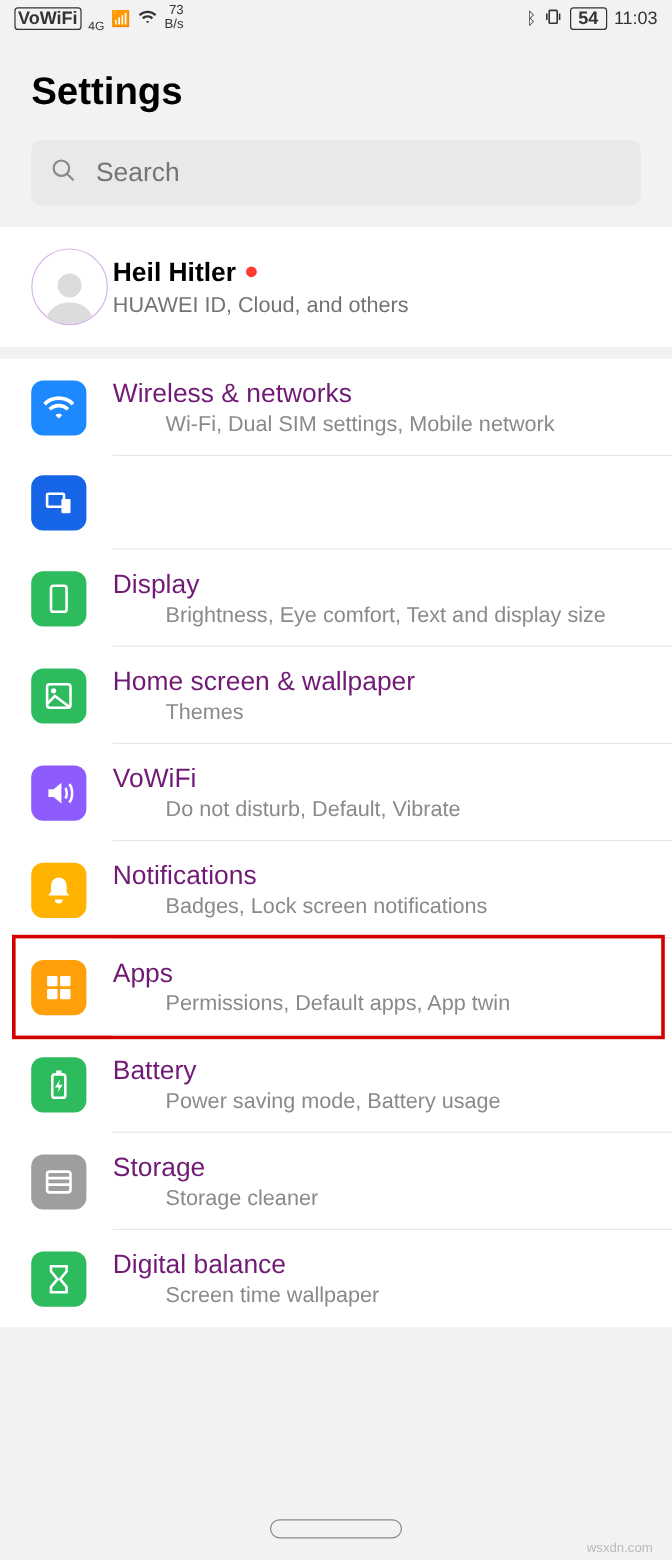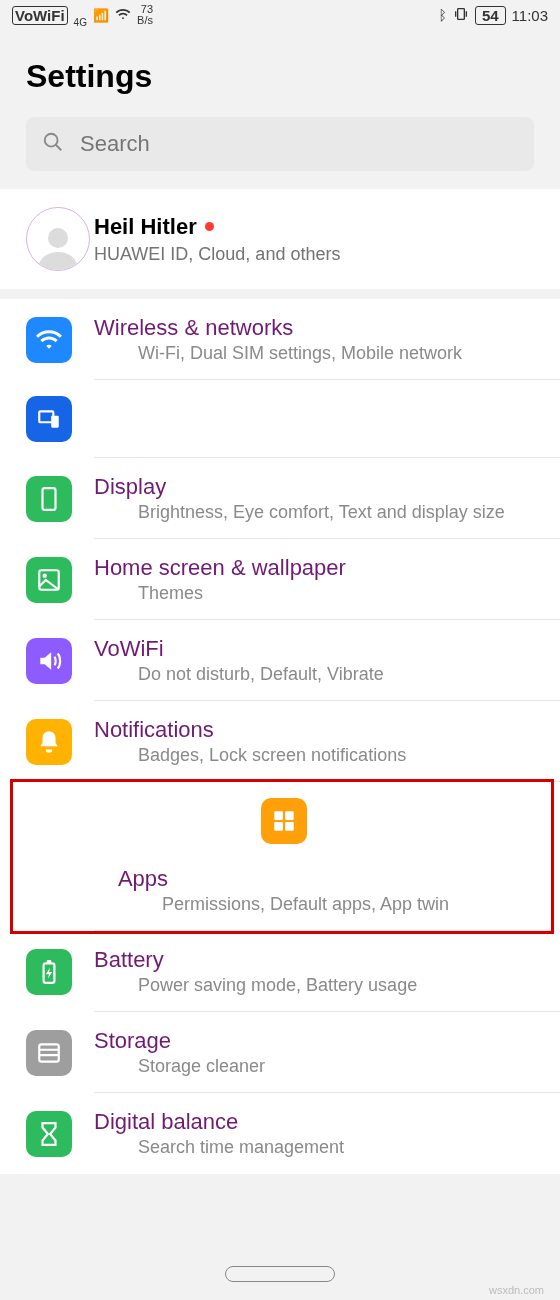--- a/index.html
+++ b/index.html
@@ -85,21 +85,20 @@
     display: flex; align-items: center; justify-content: center;
     flex-shrink: 0;
   }
   .icon svg { width: 26px; height: 26px; fill: #fff; }
   .item-text .title { font-size: 22px; font-weight: 500; color: #701a75; }
   .item-text .sub { font-size: 18px; color: #8a8a8a; margin-top: 2px; margin-left: 44px; }
   .highlight {
     border: 3px solid #d40000;
     margin: -3px 6px -3px 10px;
     padding: 16px 10px 16px 13px;
-    flex-direction: column;
   }
   .highlight::after { left: 81px; }
   .home-indicator {
     position: absolute;
     bottom: 18px; left: 50%; transform: translateX(-50%);
     width: 110px; height: 16px;
     border: 1.5px solid #888; border-radius: 10px;
   }
   .watermark {
     position: absolute; bottom: 4px; right: 16px;
@@ -281,19 +280,19 @@
       </div>
     </div>
     <div class="item">
       <div class="icon c-green">
         <svg viewBox="0 0 24 24">
           <path d="M6 2h12v4l-5 6 5 6v4H6v-4l5-6-5-6V2z" fill="none" stroke="#fff" stroke-width="2"></path>
         </svg>
       </div>
       <div class="item-text">
         <div class="title">Digital balance</div>
-        <div class="sub">Search time management</div>
+        <div class="sub">Screen time wallpaper</div>
       </div>
     </div>
   </div>
 
 <div class="home-indicator"></div>
 <div class="watermark">wsxdn.com</div>
 
 </body></html>

